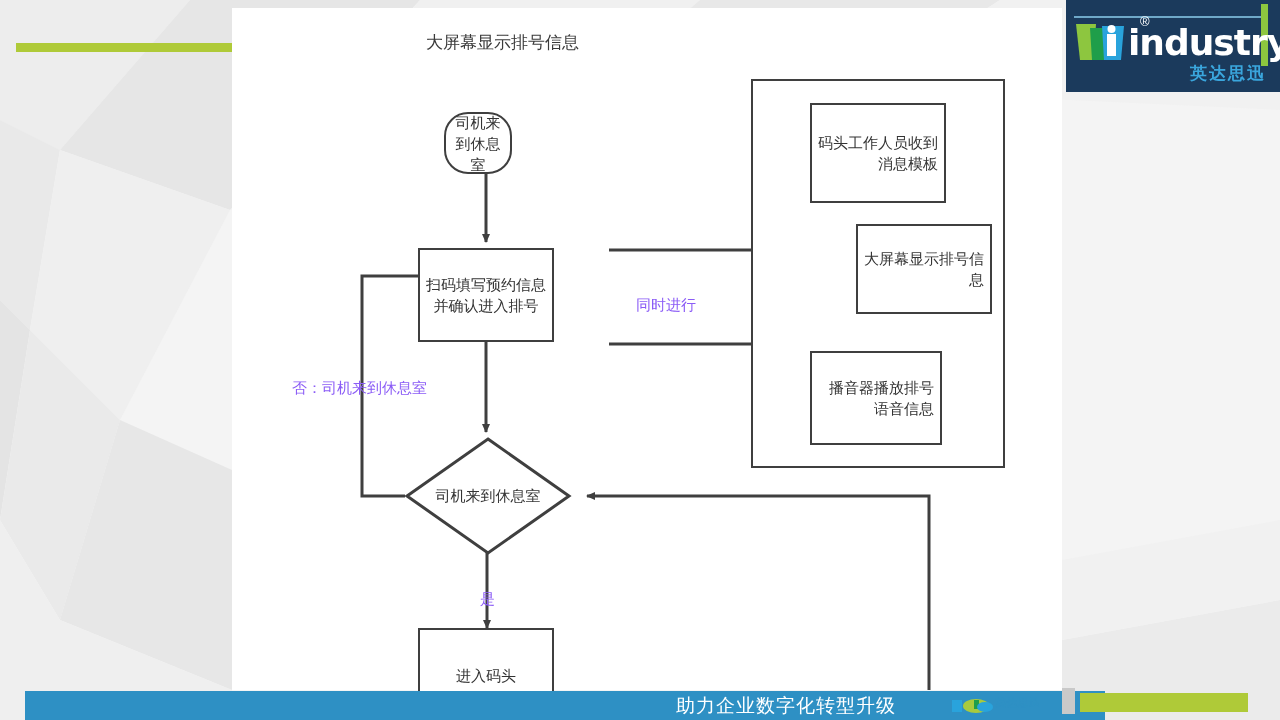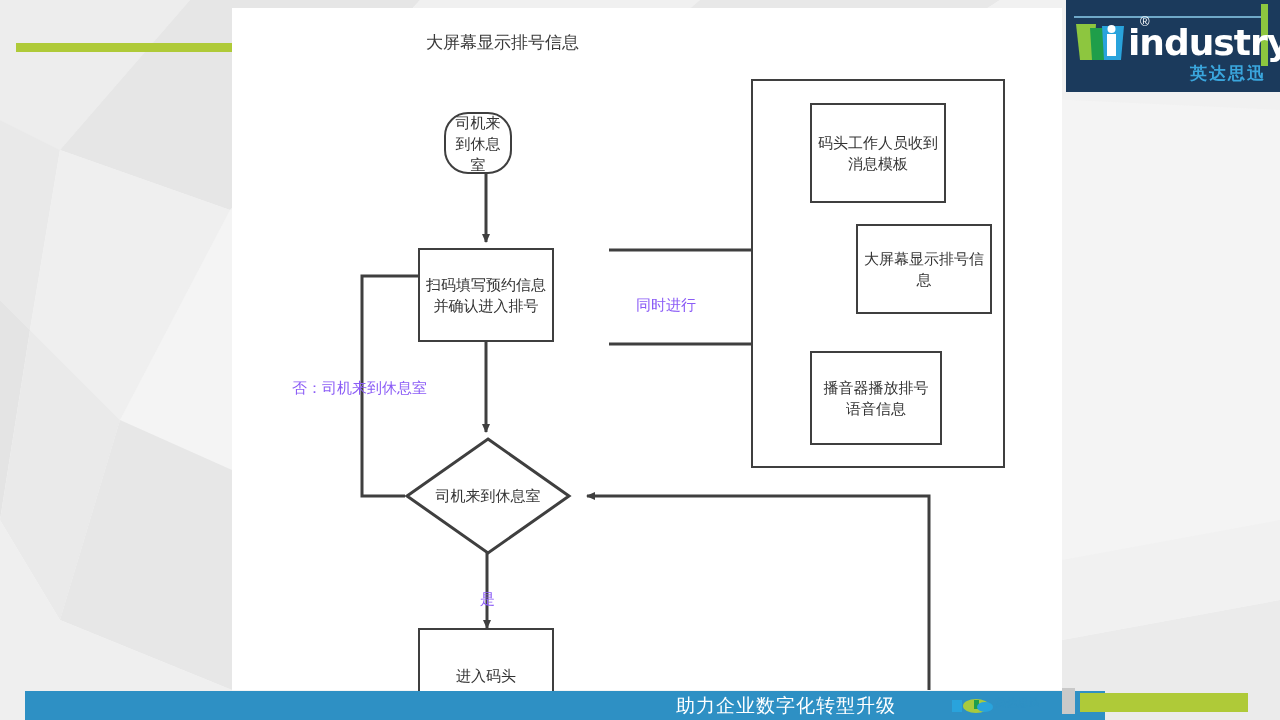--- a/index.html
+++ b/index.html
@@ -191,20 +191,21 @@
     display: flex;
     align-items: center;
     justify-content: center;
     padding: 2px 6px;
   }
   .node.start {
     border-radius: 24px;
   }
   .node.inner {
     border-width: 2px;
+    text-align: right;
   }
 
   .diamond-wrap {
     position: absolute;
   }
   .diamond-wrap svg { display: block; }
   .diamond-label {
     position: absolute;
     left: 0; top: 0;
     width: 100%; height: 100%;

